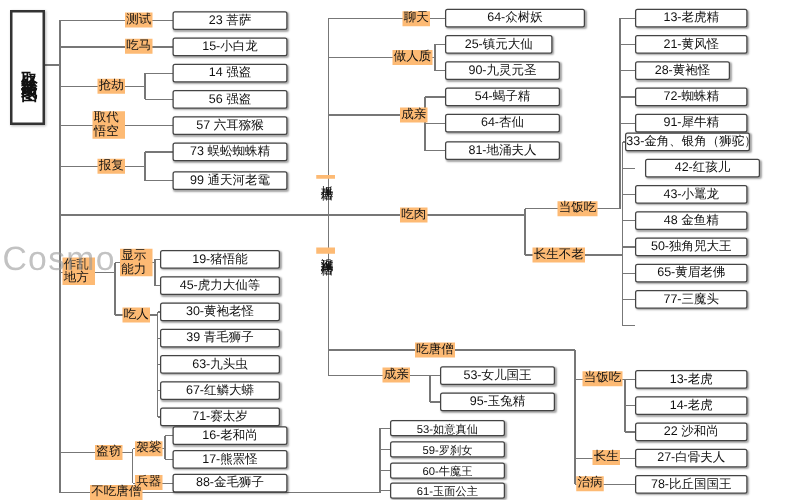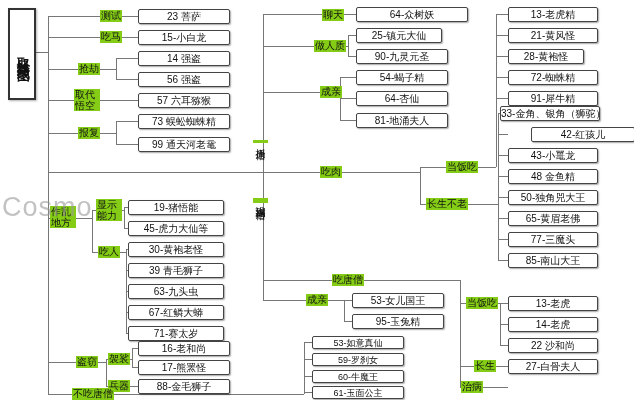--- a/index.html
+++ b/index.html
@@ -4,21 +4,21 @@
 <style>
   html,body{margin:0;padding:0;background:#fff;}
   .stage{position:relative;width:634px;height:400px;background:#fff;overflow:hidden;
          font-family:"Liberation Sans",sans-serif;color:#111;}
   .wires{position:absolute;left:0;top:0;z-index:1;pointer-events:none;}
   .node{position:absolute;height:15px;line-height:14px;font-size:10px;text-align:center;
         background:#fff;border:1px solid #444;border-radius:2px;box-sizing:border-box;
         box-shadow:1px 1px 1.5px rgba(0,0,0,.35);white-space:nowrap;overflow:hidden;z-index:2;}
   .small{height:13px;line-height:12px;font-size:9px;}
   .wide{font-size:10px;}
-  .lbl{position:absolute;font-size:10px;line-height:12px;background:#84cc16;padding:0 1px;
+  .lbl{position:absolute;font-size:10px;line-height:12px;background:#fdba74;padding:0 1px;
        white-space:nowrap;z-index:2;}
   .lbl2{white-space:normal;width:24px;text-align:left;line-height:11px;}
   .vlbl{writing-mode:vertical-rl;white-space:normal;letter-spacing:1px;line-height:13px;}
   .title{position:absolute;left:8px;top:8px;width:24px;height:88px;border:2px solid #333;
          background:#fff;writing-mode:vertical-rl;font-size:13px;font-weight:bold;
          letter-spacing:3px;text-align:center;line-height:21px;z-index:2;
          box-shadow:1px 1px 2px rgba(0,0,0,.3);}
   .wm{position:absolute;left:2px;top:192px;font-size:27px;color:#9a9a9a;opacity:.6;z-index:3;
       letter-spacing:1px;}
 </style>
@@ -109,25 +109,25 @@
   <div class="node small" style="left:312px;top:353px;width:92px">59-罗刹女</div>
   <div class="node small" style="left:312px;top:370px;width:92px">60-牛魔王</div>
   <div class="node small" style="left:312px;top:386px;width:92px">61-玉面公主</div>
 
   <div class="node" style="left:508px;top:7px;width:90px">13-老虎精</div>
   <div class="node" style="left:508px;top:28px;width:90px">21-黄风怪</div>
   <div class="node" style="left:508px;top:49px;width:76px">28-黄袍怪</div>
   <div class="node" style="left:508px;top:70px;width:90px">72-蜘蛛精</div>
   <div class="node" style="left:508px;top:91px;width:90px">91-犀牛精</div>
   <div class="node wide" style="left:500px;top:106px;width:100px">33-金角、银角（狮驼）</div>
-  <div class="node" style="left:531px;top:127px;width:104px">42-红孩儿</div>
+  <div class="node" style="left:516px;top:127px;width:92px">42-红孩儿</div>
   <div class="node" style="left:508px;top:148px;width:90px">43-小鼍龙</div>
   <div class="node" style="left:508px;top:169px;width:90px">48 金鱼精</div>
   <div class="node" style="left:508px;top:190px;width:90px">50-独角兕大王</div>
   <div class="node" style="left:508px;top:211px;width:90px">65-黄眉老佛</div>
   <div class="node" style="left:508px;top:232px;width:90px">77-三魔头</div>
-  <div class="node" style="left:508px;top:253px;width:90px">85-南山大王</div>
   <div class="node" style="left:508px;top:296px;width:90px">13-老虎</div>
   <div class="node" style="left:508px;top:317px;width:90px">14-老虎</div>
   <div class="node" style="left:508px;top:338px;width:90px">22 沙和尚</div>
   <div class="node" style="left:508px;top:359px;width:90px">27-白骨夫人</div>
+  <div class="node" style="left:508px;top:380px;width:90px">78-比丘国国王</div>
 
 </div>
 
 </body></html>

